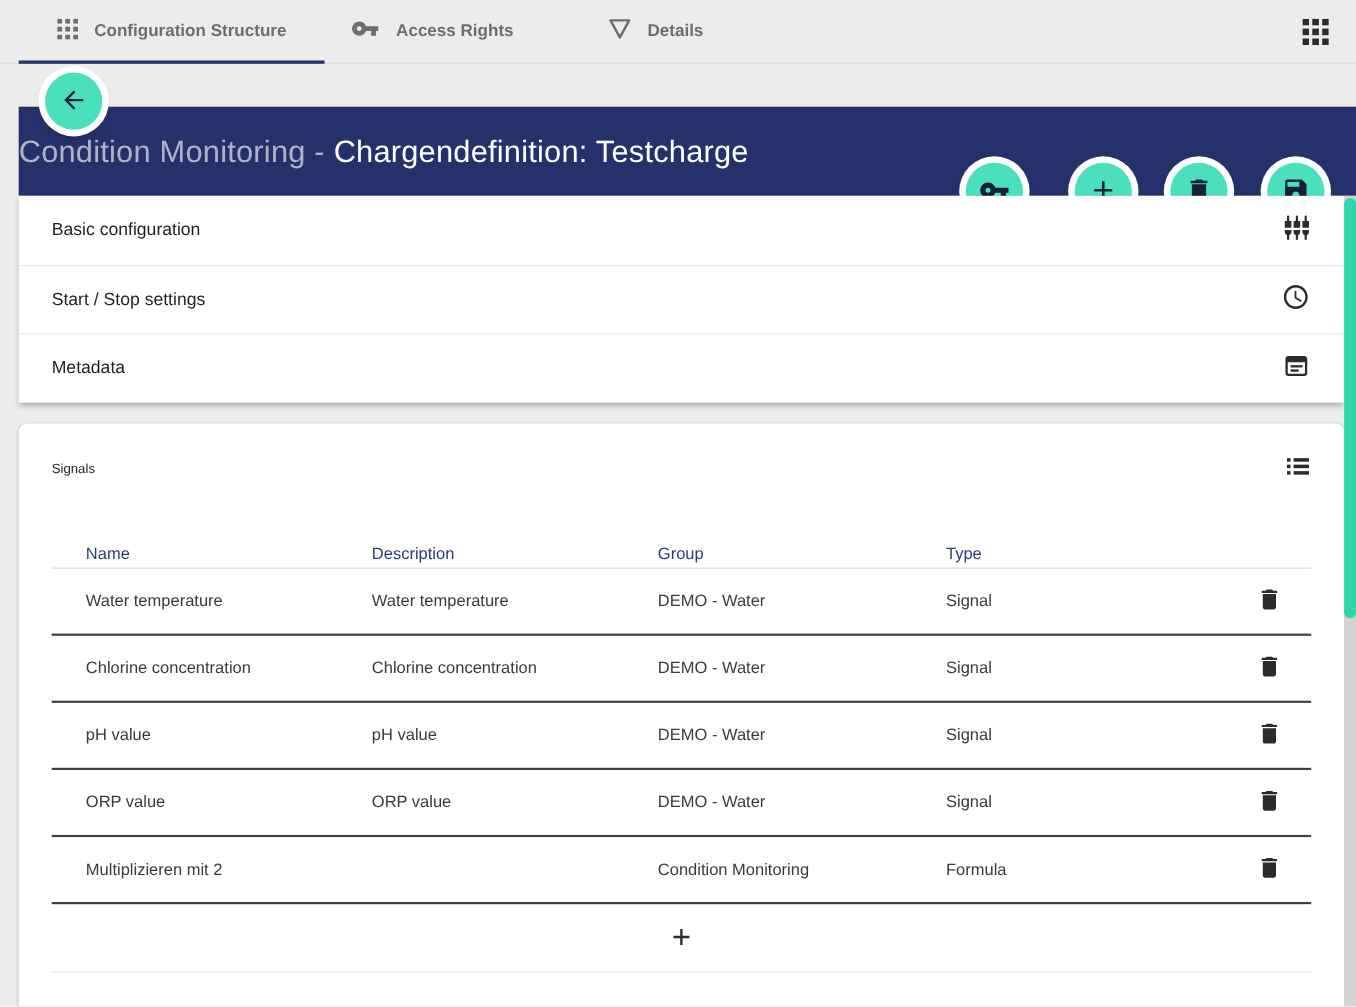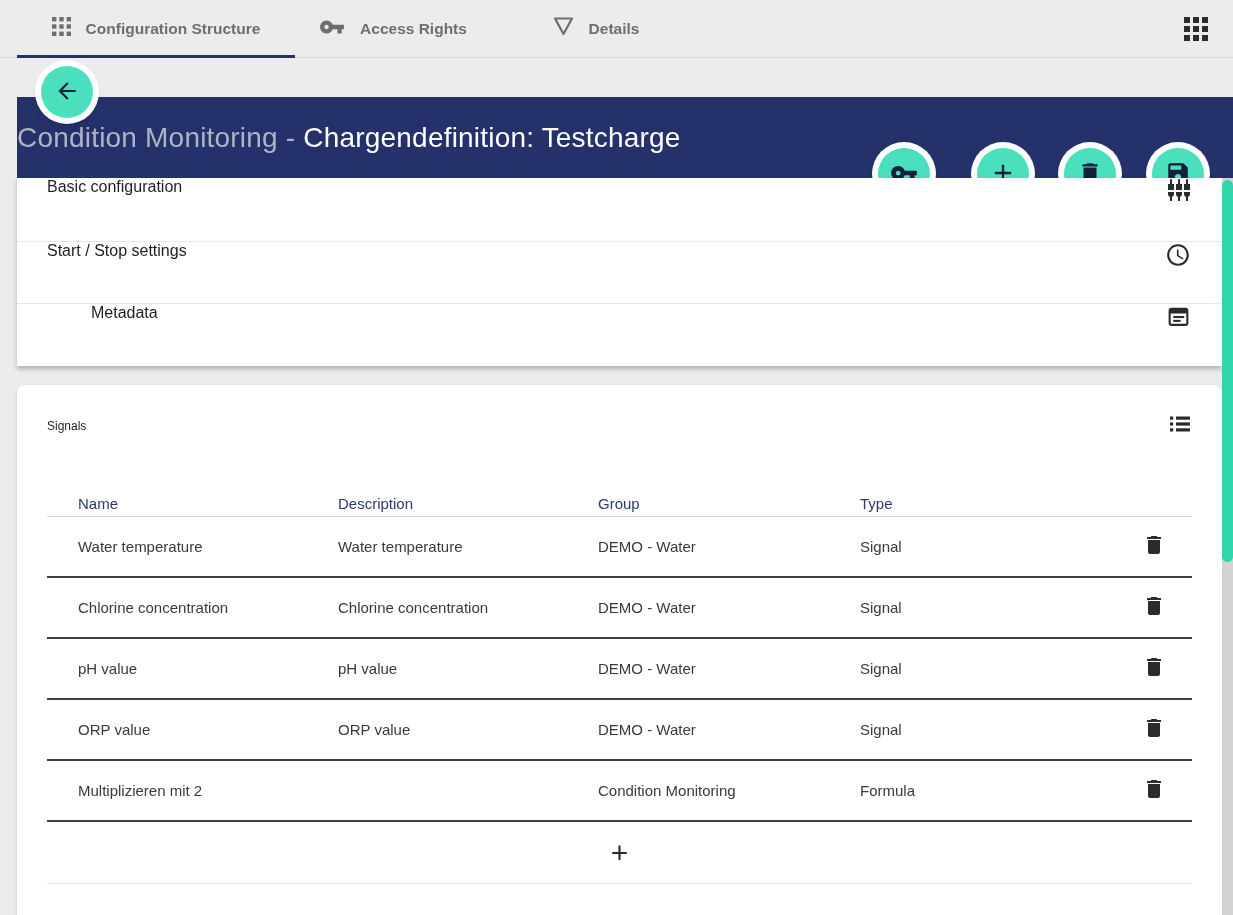--- a/index.html
+++ b/index.html
@@ -57,25 +57,25 @@
   .fab-add  { left:977px; top:148px; }
   .fab-del  { left:1064px; top:148px; }
   .fab-save { left:1152px; top:148px; }
 
   
   .card-sections {
     position:absolute; left:17px; top:178px; width:1205px; height:188px;
     background:#ffffff; box-shadow:0 3px 5px rgba(0,0,0,0.25);
   }
   .section-row {
-    height:62px; display:flex; align-items:flex-start;
+    height:62px; display:flex; align-items:center;
     padding:0 31px 0 30px; cursor:pointer;
     border-bottom:1px solid #e7e7e7;
   }
-  .section-row:last-child { border-bottom:none;margin-left:44px; }
+  .section-row:last-child { border-bottom:none; }
   .section-row .label { font-size:16px; color:#1f1f1f; flex:1; }
   .section-row:first-child { height:64px; }
 
   
   .card-signals {
     position:absolute; left:17px; top:385px; width:1205px; height:530px;
     background:#ffffff; border-radius:8px 8px 0 0;
     box-shadow:0 1px 3px rgba(0,0,0,0.2);
   }
   .signals-header {

